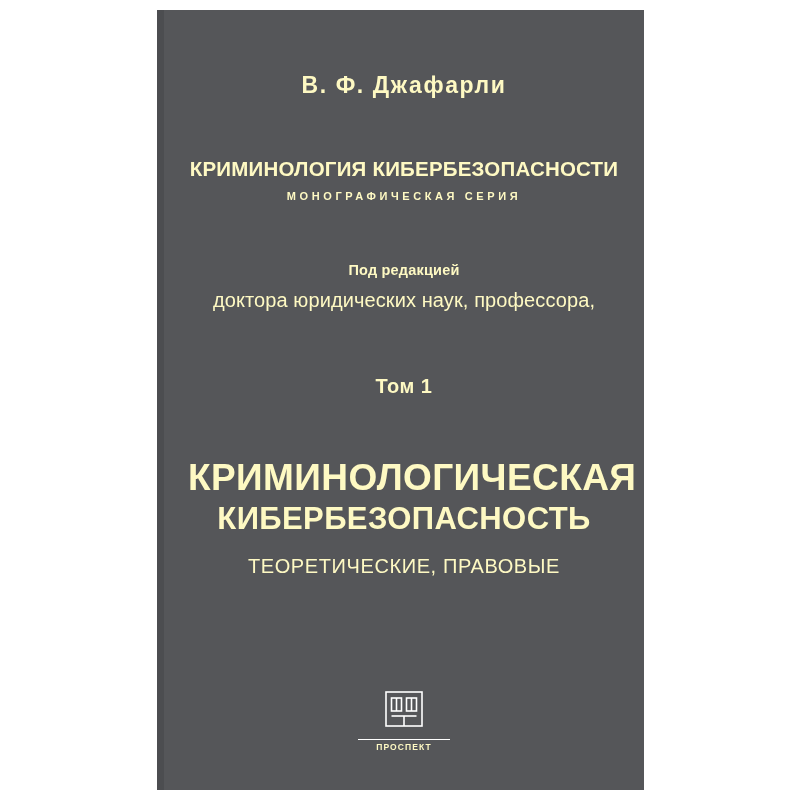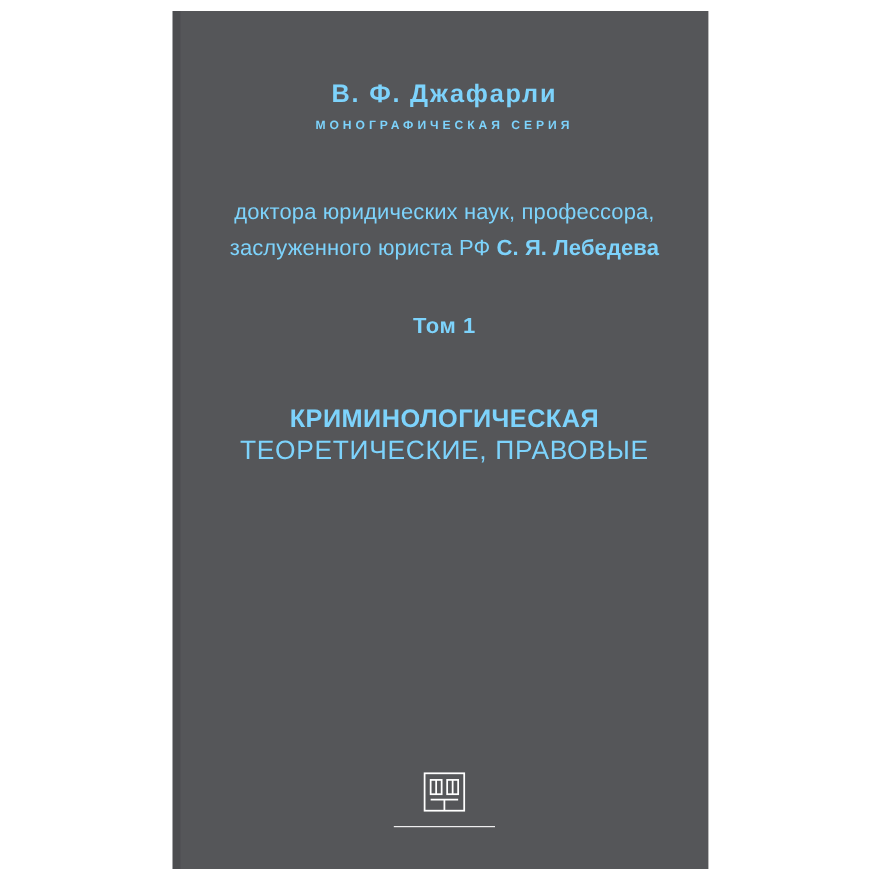--- a/index.html
+++ b/index.html
@@ -20,21 +20,21 @@
   }
 
   
   .cover {
     position: absolute;
     left: 157px;
     top: 10px;
     width: 487px;
     height: 780px;
     background: #555659;
-    color: #7dd3fc;
+    color: #fef9c3;
     box-sizing: border-box;
     text-decoration: underline;
   }
 
   
   .spine {
     position: absolute;
     left: 0;
     top: 0;
     width: 7px;
@@ -93,50 +93,50 @@
     letter-spacing: 0.1px;
     margin-top: 3px;
   }
 
   .editor-line b {
     font-weight: bold;
   }
 
   .volume {
     text-align: center;
-    margin-top: 45px;
+    margin-top: 60px;
     font-size: 20px;
     font-weight: bold;
     letter-spacing: 0.5px;
   }
 
   .main-title {
     text-align: center;
     margin-top: 58px;
   }
 
   .main-title .l1 {
-    font-size: 23px;
+    font-size: 37px;
     font-weight: bold;
     letter-spacing: 0.4px;
     line-height: 1.18;
   }
 
   .main-title .l2 {
     font-size: 31px;
     font-weight: bold;
     letter-spacing: 0.4px;
     line-height: 1.18;
     margin-top: 2px;
   }
 
   .subtitle {
     text-align: center;
-    margin-top: 0;
-    font-size: 24px;
+    margin-top: 15px;
+    font-size: 20px;
     letter-spacing: 0.6px;
     line-height: 1.32;
   }
 
   
   .publisher {
     position: absolute;
     left: 0;
     right: 0;
     bottom: 38px;
@@ -171,31 +171,33 @@
 </head>
 <body>
 
 <div class="page">
   <div class="cover">
     <div class="spine"></div>
     <div class="inner">
 
       <div class="author">В. Ф. Джафарли</div>
 
+      <div class="series-title">КРИМИНОЛОГИЯ КИБЕРБЕЗОПАСНОСТИ</div>
       <div class="series-sub">МОНОГРАФИЧЕСКАЯ СЕРИЯ</div>
 
       <div class="editor-block">
+        <div class="editor-label">Под редакцией</div>
         <div class="editor-line">доктора юридических наук, профессора,</div>
-        <div class="editor-line"><span>заслуженного юриста РФ </span><b>С. Я. Лебедева</b></div>
       </div>
 
       <div class="volume">Том 1</div>
 
       <div class="main-title">
         <div class="l1">КРИМИНОЛОГИЧЕСКАЯ</div>
+        <div class="l2">КИБЕРБЕЗОПАСНОСТЬ</div>
       </div>
 
       <div class="subtitle">
         <div>ТЕОРЕТИЧЕСКИЕ, ПРАВОВЫЕ</div>
       </div>
 
       <div class="publisher">
         <div class="logo-mark">
           <svg width="92" height="46" viewBox="0 0 92 46" aria-hidden="true">
             <g fill="none" stroke="#ffffff" stroke-width="1.6">
@@ -203,17 +205,18 @@
               <rect x="33.5" y="12" width="10" height="13"></rect>
               <rect x="48.5" y="12" width="10" height="13"></rect>
               <line x1="33.5" y1="30" x2="58.5" y2="30"></line>
               <line x1="38.5" y1="12" x2="38.5" y2="25"></line>
               <line x1="53.5" y1="12" x2="53.5" y2="25"></line>
               <line x1="46" y1="30" x2="46" y2="40"></line>
             </g>
           </svg>
         </div>
         <div class="logo-rule"></div>
+        <div class="logo-name">ПРОСПЕКТ</div>
       </div>
 
     </div>
   </div>
 </div>
 
 </body></html>

